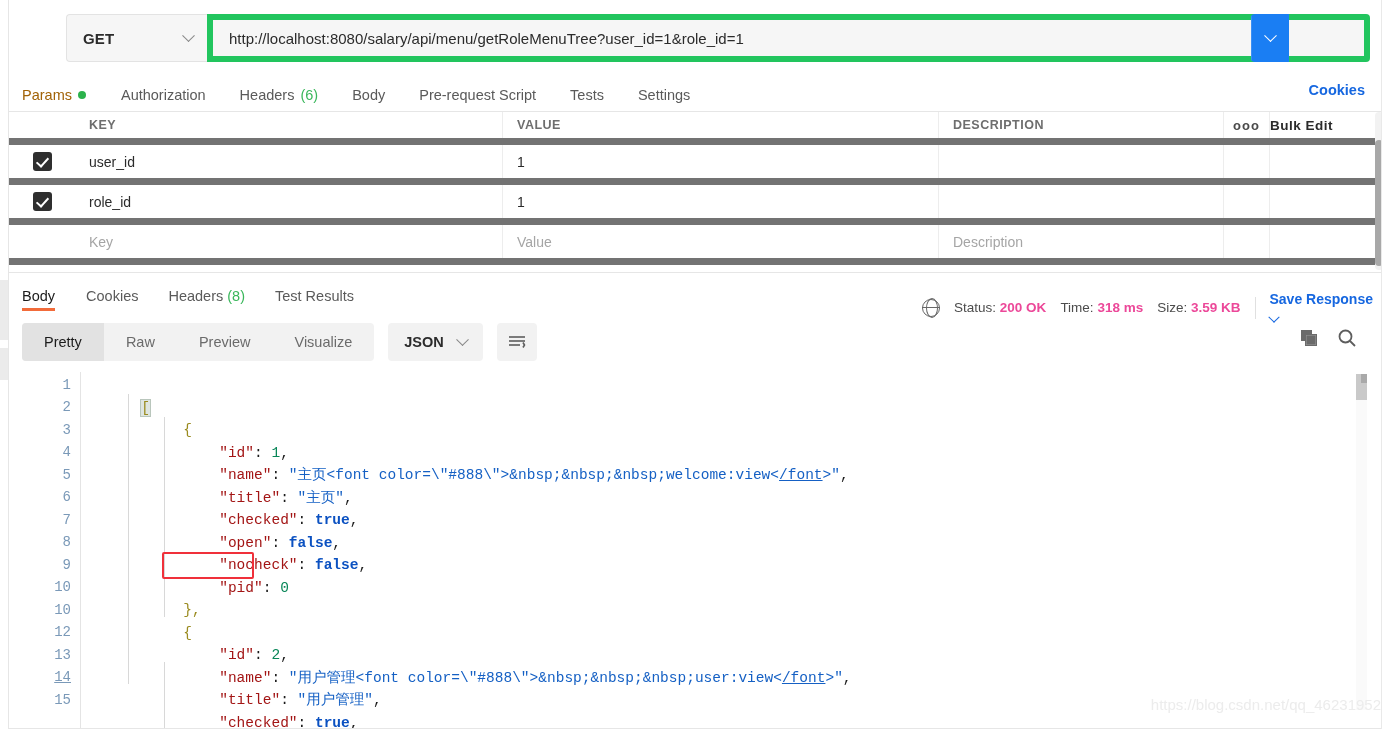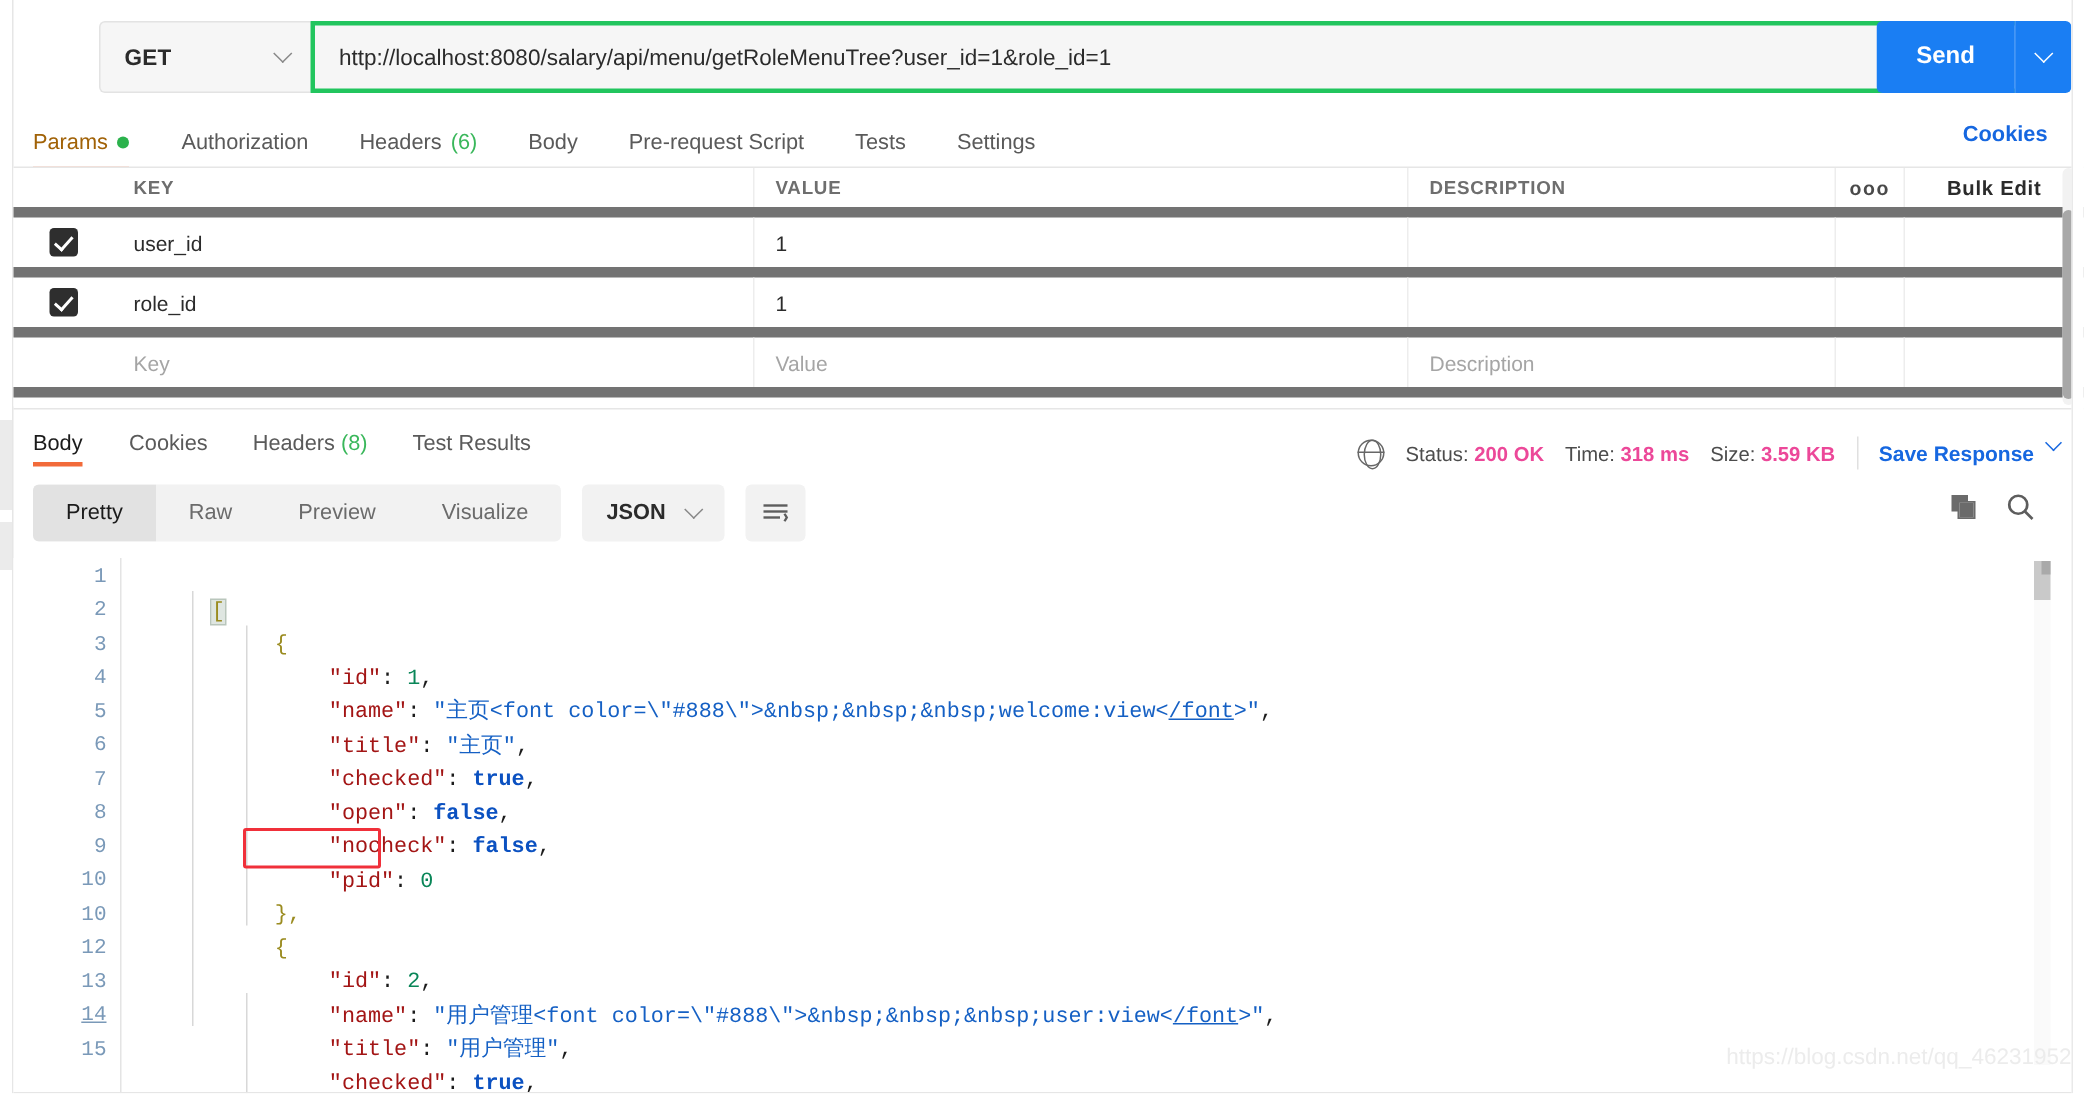--- a/index.html
+++ b/index.html
@@ -56,21 +56,21 @@
   }
   .chev {
     display: inline-block; width: 9px; height: 9px;
     border-right: 1.6px solid #888; border-bottom: 1.6px solid #888;
     transform: rotate(45deg) translate(-2px,-2px);
   }
   .chev.light { border-color: #ffffff; }
   .url-box {
     flex: 1; height: 48px;
     background: #f6f6f6;
-    border: 3px solid #22c55e;
+    border: 6px solid #22c55e;
     border-radius: 0 4px 4px 0;
     display: flex; align-items: center;
     padding: 0 14px 0 16px;
     font-size: 15px; color: #2b2b2b;
     overflow: hidden; white-space: nowrap;
     cursor: text;
   }
   .send-wrap {
     margin-left: 11px;
     width: 130px; height: 48px;
@@ -136,21 +136,21 @@
     border-right: 1px solid #ededed;
     padding: 0 0 0 14px;
     font-size: 14px; color: #2b2b2b;
     overflow: hidden; white-space: nowrap;
   }
   .c-check { width: 66px; border-right: none; justify-content: center; padding: 0; }
   .c-key   { width: 428px; }
   .c-val   { width: 436px; }
   .c-desc  { flex: 1; }
   .c-dots  { width: 46px; justify-content: center; padding: 0; }
-  .c-bulk  { width: 119px; justify-content: center; padding: 0; border-right: none; }
+  .c-bulk  { width: 119px; padding: 0; border-right: none; }
   .prow.head .pcell {
     font-size: 12.5px; color: #6e6e6e; font-weight: bold; letter-spacing: .5px;
   }
   .bulk-edit {
     font-size: 13.5px; font-weight: bold; color: #2b2b2b; cursor: pointer;
   }
   .dots { font-size: 13px; color: #4a4a4a; letter-spacing: 1px; cursor: pointer; }
   .ph { color: #a5a5a5; }
   .cbx {
     width: 19px; height: 19px; border-radius: 3px;
@@ -207,21 +207,21 @@
     width: 10px; height: 18px; border: 1.5px solid #676767; border-radius: 50%;
   }
   .globe::after {
     content: ""; position: absolute; left: -1.5px; top: 50%; margin-top: -.7px;
     width: 18px; height: 0; border-top: 1.5px solid #676767;
   }
   .ok { color: #ec4899; font-weight: bold; }
   .divider-v { width: 1px; height: 22px; background: #e0e0e0; }
   .save-resp {
     font-size: 14px; font-weight: bold; color: #1667e0; cursor: pointer;
-    display: flex; align-items: flex-start; gap: 9px;
+    display: flex; align-items: flex-start; gap: 9px; flex-direction: column;
   }
   .chev-blue {
     display: inline-block; width: 8px; height: 8px;
     border-right: 1.6px solid #1667e0; border-bottom: 1.6px solid #1667e0;
     transform: rotate(45deg) translate(-2px,-2px);
   }
 
   
   .view-bar {
     position: absolute; left: 22px; top: 322px;
@@ -331,21 +331,20 @@
   </div>
 
   <div class="url-row">
     <div class="method-box">
       <span class="m-label">GET</span>
       <span class="chev"></span>
     </div>
     <div class="url-box">http://localhost:8080/salary/api/menu/getRoleMenuTree?user_id=1&amp;role_id=1</div>
   </div>
   <div class="send-wrap" style="position:absolute; left:1240px; top:14px;">
-    <div class="send-btn">Send</div>
     <div class="send-caret">
       <span class="chev light"></span>
     </div>
   </div>
 
   <div class="req-tabs">
     <div class="rtab active">
       <span>Params</span>
       <span class="dot-green"></span>
     </div>

